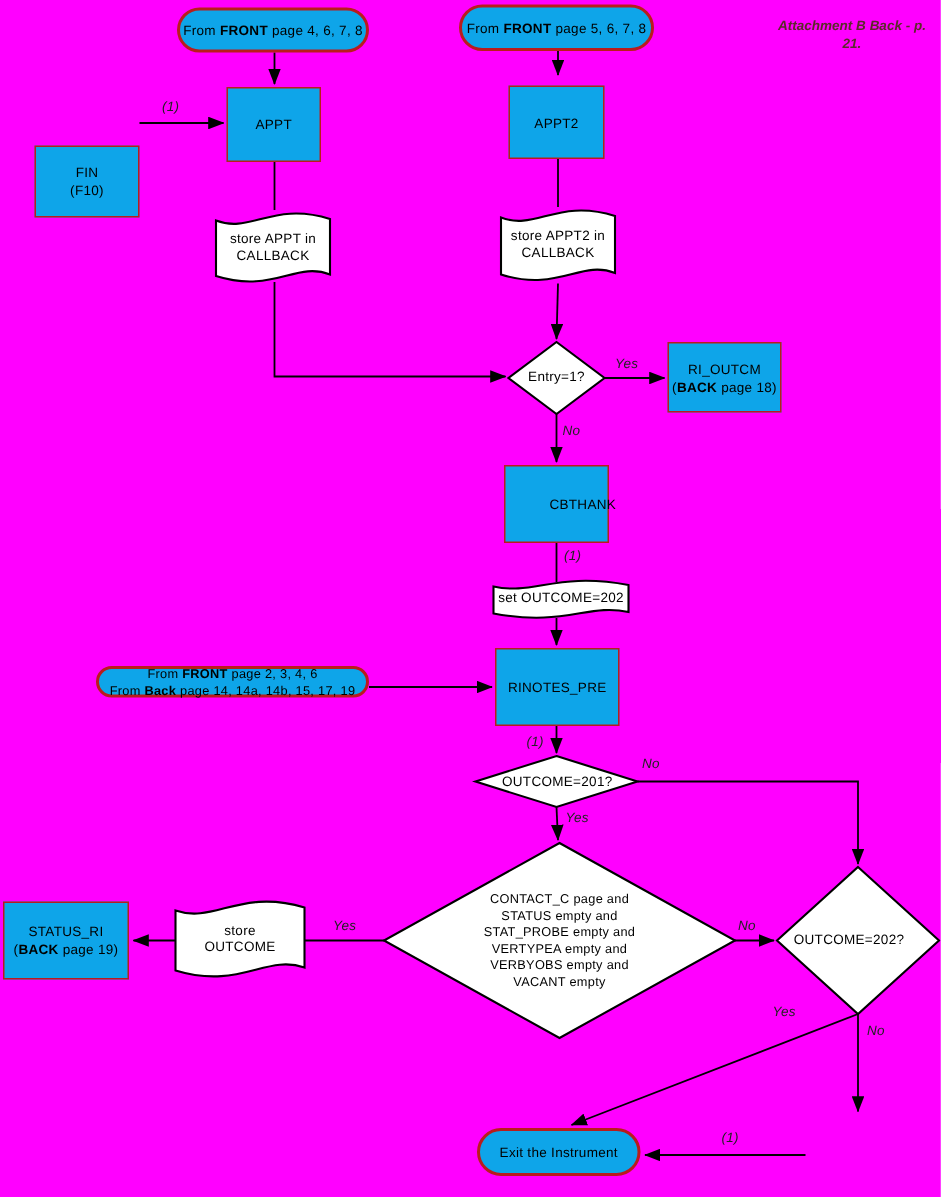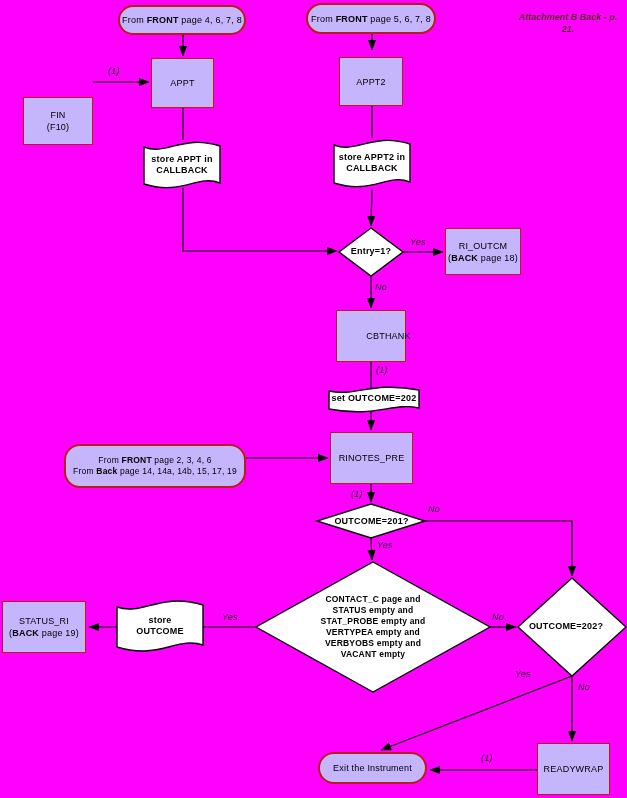--- a/index.html
+++ b/index.html
@@ -1,24 +1,24 @@
 <!DOCTYPE html>
 <html><head>
 <meta charset="utf-8">
 <style>
   html,body{margin:0;padding:0;}
   .canvas{position:relative;width:627px;height:798px;background:#ff00ff;overflow:hidden;
           font-family:"Liberation Sans", sans-serif;color:#000;}
   svg.wires{position:absolute;left:0;top:0;z-index:1;}
-  .node{position:absolute;box-sizing:border-box;background:#c4b5fd;border:1px solid #b91c1c;
+  .node{position:absolute;box-sizing:border-box;background:#0ea5e9;border:1px solid #b91c1c;
         display:flex;flex-direction:column;align-items:center;justify-content:center;
         font-size:9px;line-height:12px;text-align:center;letter-spacing:.2px;z-index:2;}
   .term{border-width:2px;border-radius:16px;}
   .overlay{position:absolute;display:flex;flex-direction:column;align-items:center;justify-content:center;
-           text-align:center;font-size:9px;line-height:11.5px;letter-spacing:.2px;z-index:3;background:transparent;font-weight:bold;}
+           text-align:center;font-size:9px;line-height:11.5px;letter-spacing:.2px;z-index:3;background:transparent;}
   .small{font-size:8.5px;line-height:11px;}
   .elabel{position:absolute;font-size:9px;font-style:italic;color:#222;z-index:3;letter-spacing:.2px;}
   .note{position:absolute;left:513px;top:11px;width:110px;text-align:center;font-size:9px;line-height:12px;
         font-style:italic;font-weight:bold;color:#5b2a2a;z-index:3;}
 </style>
 </head>
 <body>
 
 <div class="canvas">
 
@@ -74,21 +74,21 @@
       <span>page 4, 6, 7, 8</span>
     </div>
   </div>
   <div class="node term" style="left:306px;top:3px;width:130px;height:31px;">
     <div>
       <span>From</span>
       <b>FRONT</b>
       <span>page 5, 6, 7, 8</span>
     </div>
   </div>
-  <div class="node term small" style="left:64px;top:444px;width:182px;height:44px;line-height:11px;">
+  <div class="node term small" style="left:64px;top:444px;width:182px;height:21px;line-height:11px;">
     <div>
       <span>From</span>
       <b>FRONT</b>
       <span>page 2, 3, 4, 6</span>
     </div>
     <div>
       <span>From</span>
       <b>Back</b>
       <span>page 14, 14a, 14b, 15, 17, 19</span>
     </div>
@@ -117,23 +117,20 @@
     <span>CBTHANK</span>
   </div>
   <div class="node" style="left:330px;top:432px;width:83px;height:52px;">
     <span>RINOTES_PRE</span>
   </div>
   <div class="node" style="left:2px;top:601px;width:84px;height:52px;">
     <span>STATUS_RI</span>
     <span>
       <span>(</span><b>BACK</b><span> page 19)</span>
     </span>
-  </div>
-  <div class="node" style="left:537px;top:743px;width:73px;height:52px;">
-    <span>READYWRAP</span>
   </div>
 
   <div class="overlay" style="left:144px;top:148px;width:76px;height:34px;">
     <span>store APPT in</span>
     <span>CALLBACK</span>
   </div>
   <div class="overlay" style="left:334px;top:146px;width:76px;height:34px;">
     <span>store APPT2 in</span>
     <span>CALLBACK</span>
   </div>

